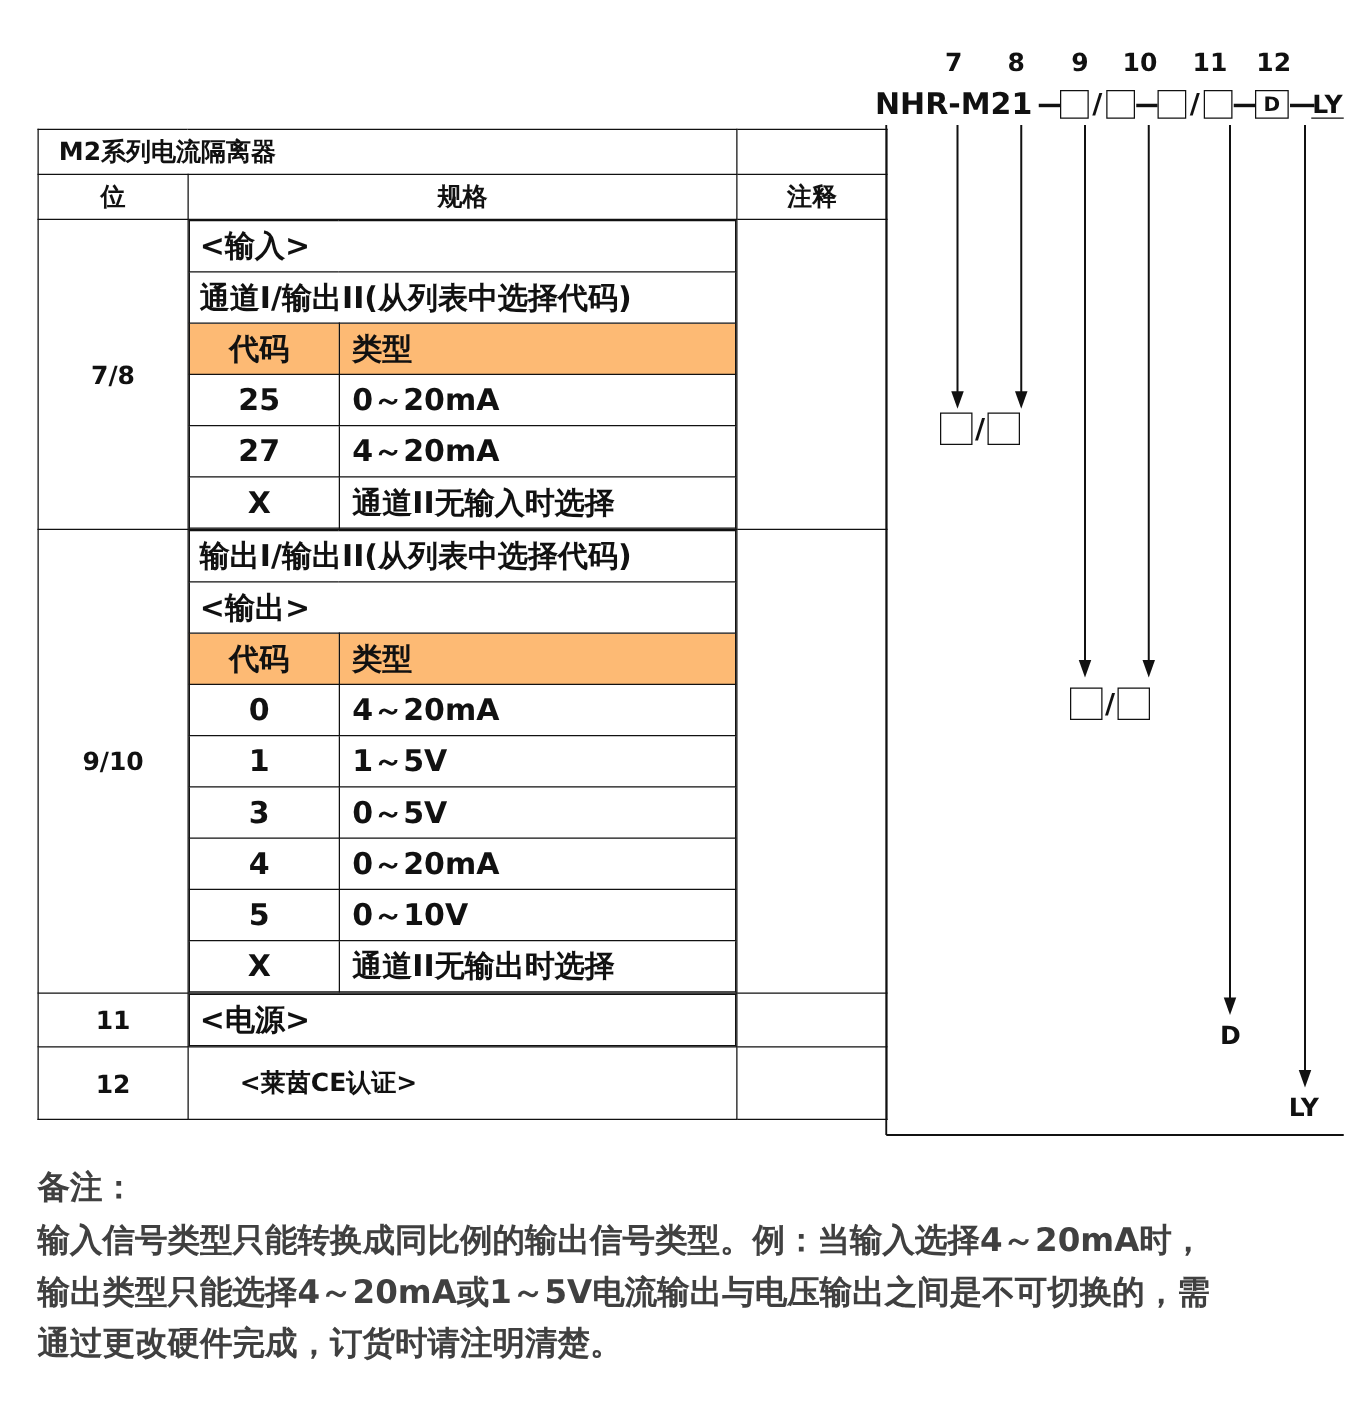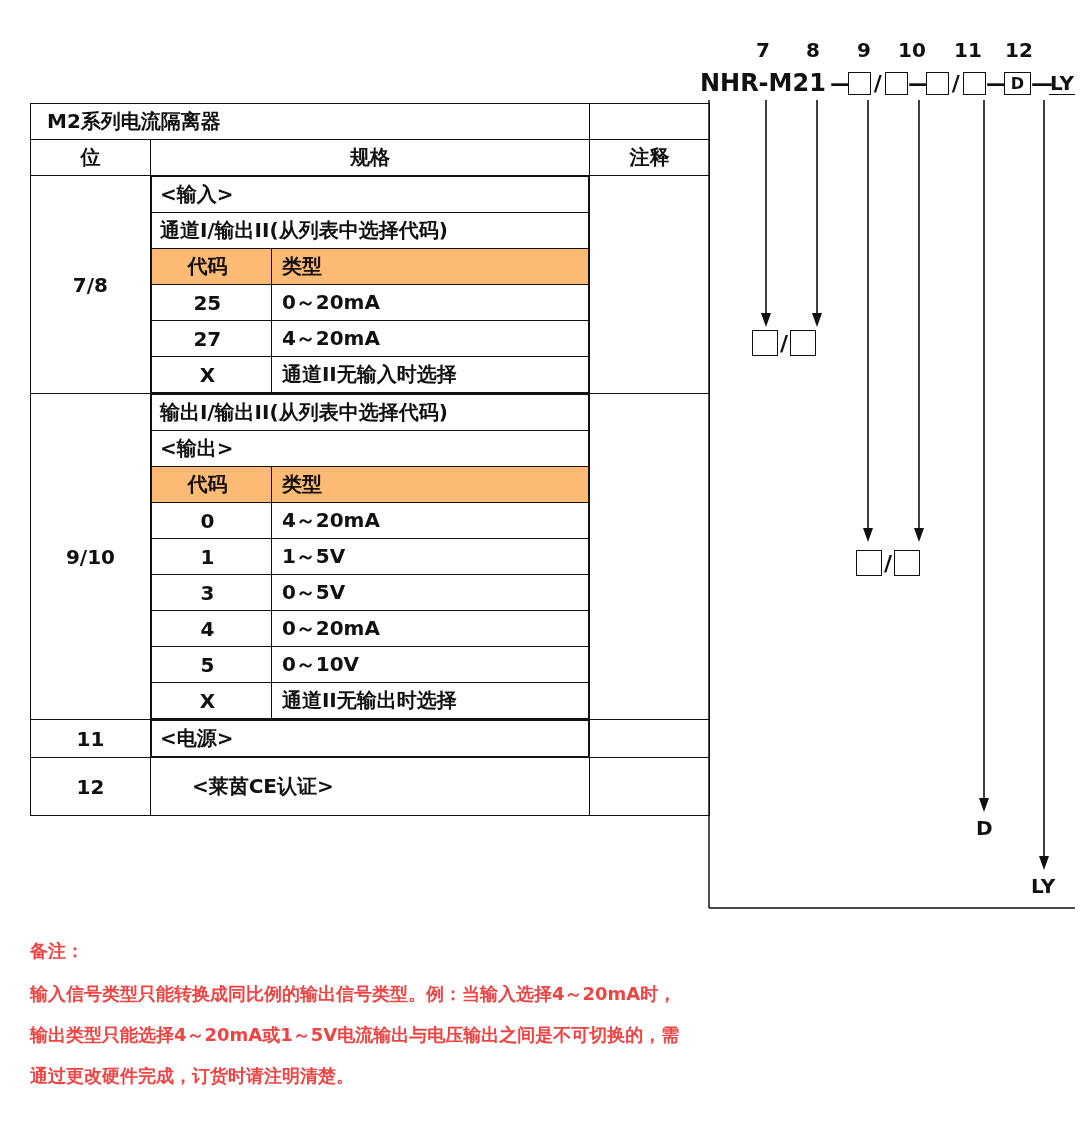--- a/index.html
+++ b/index.html
@@ -114,21 +114,21 @@
   .hdr { text-align: center; }
   .inner-table {
     width: 100%;
     border-collapse: collapse;
   }
   .inner-table td {
     border: none;
     border-bottom: 1.5px solid #111;
     padding: 4px 8px 4px 18px;
     height: 42px;
-    font-size: 20px;
+    font-size: 24px;
     font-weight: 700;
     box-sizing: border-box;
   }
   .inner-table tr:last-child td { border-bottom: none; }
   .codehdr td { background: #fdba74; }
   .code-col  { width: 120px; text-align: center; padding-left: 0 !important; }
   .type-col  { width: auto; padding-left: 10px !important; }
   .nowrap-cell { padding-left: 18px; }
   .outer-cell { padding: 0 !important; vertical-align: top; }
 
@@ -155,24 +155,24 @@
     font-size: 20px;
     font-weight: 700;
   }
 
   
   #notes {
     position: absolute;
     left: 30px;
     top: 930px;
     width: 1020px;
-    font-size: 18px;
+    font-size: 26px;
     font-weight: 700;
     line-height: 41px;
-    color: #ef4444;
+    color: #404040;
   }
   #notes .note-title { margin-bottom: 2px; }
 </style>
 </head>
 <body>
 
 <div id="code-strip">
   <span class="pos-num" style="left:16px; top:0;">7</span>
   <span class="pos-num" style="left:66px; top:0;">8</span>
   <span class="pos-num" style="left:117px; top:0;">9</span>

